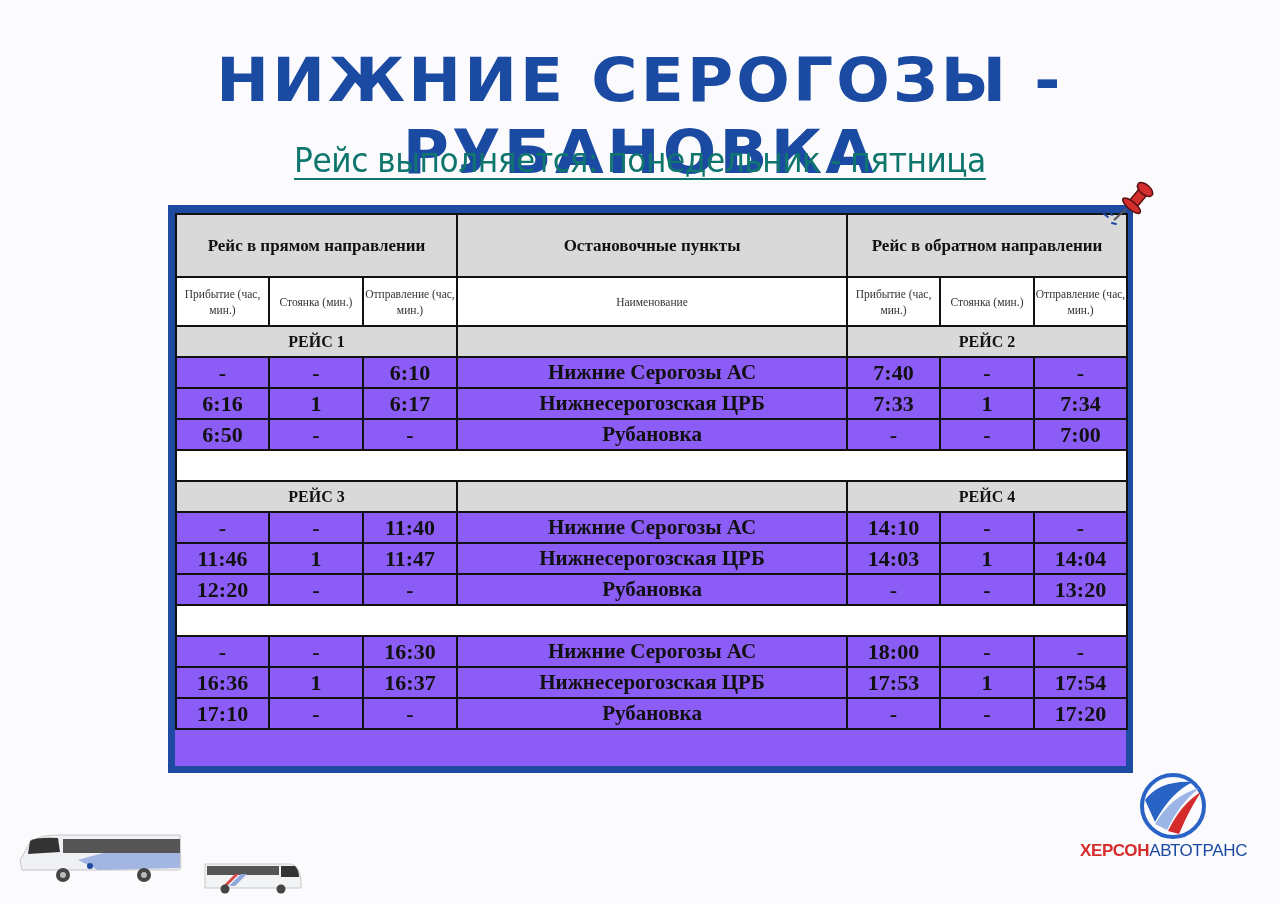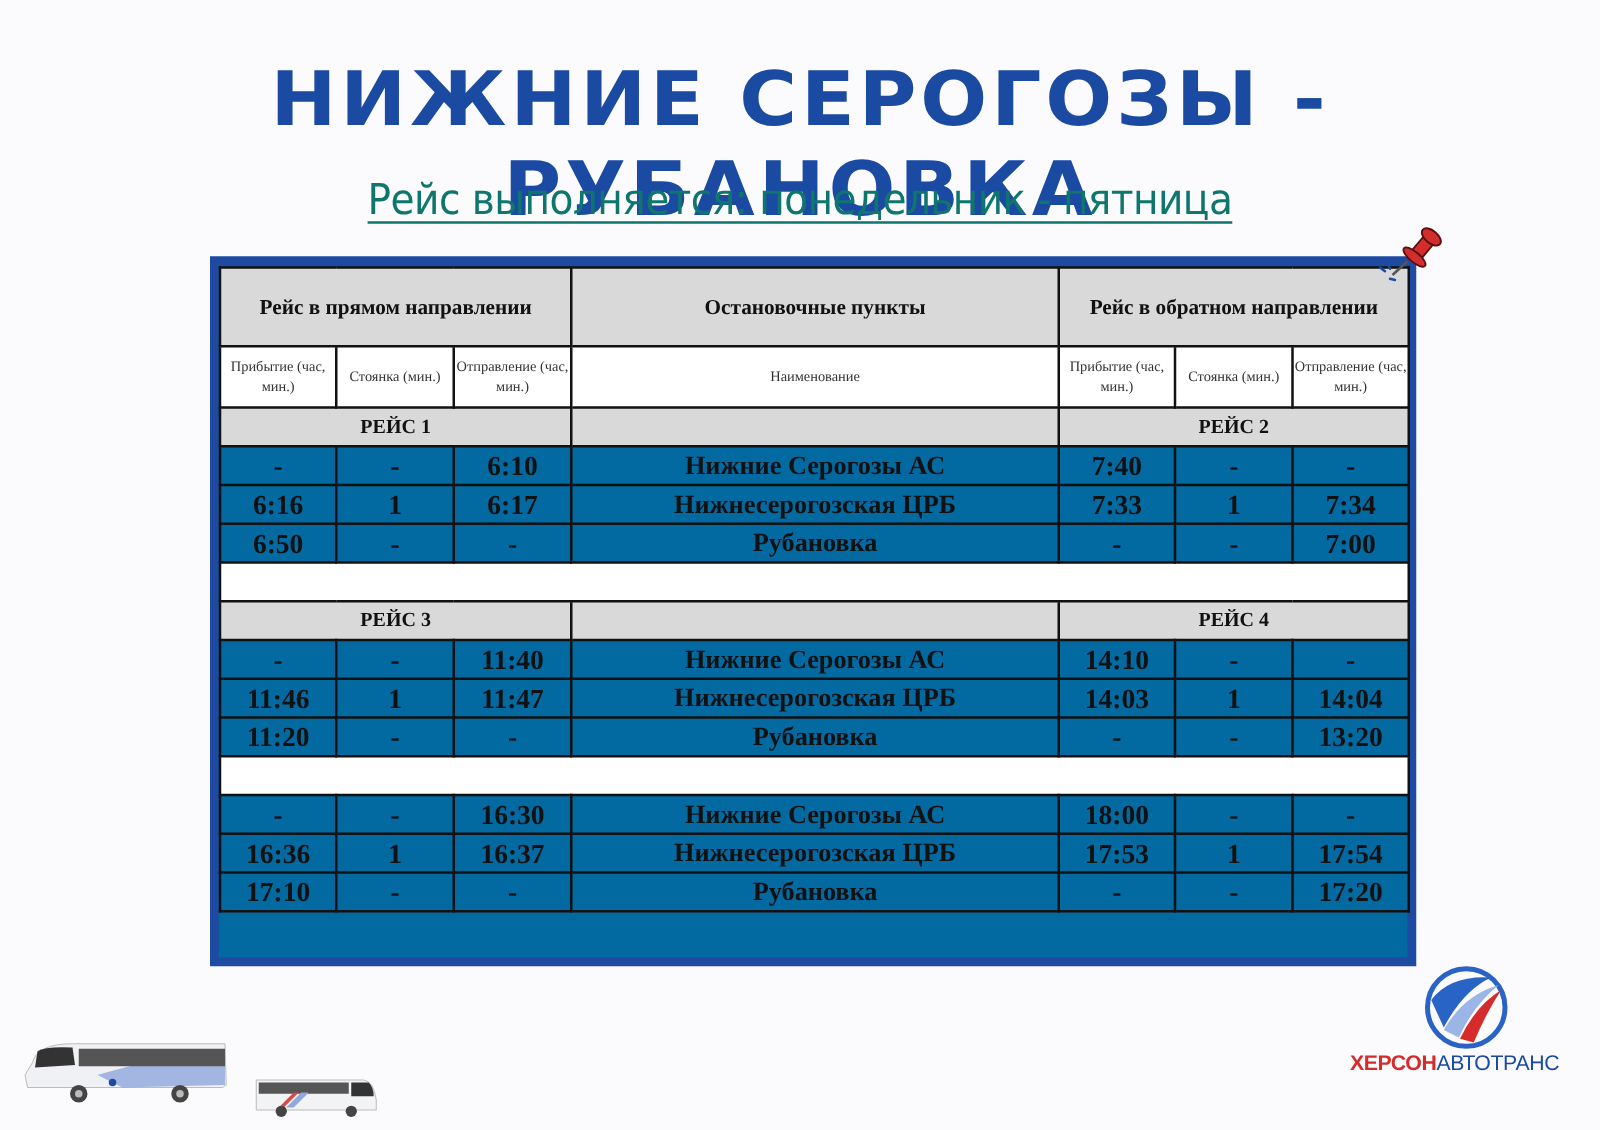--- a/index.html
+++ b/index.html
@@ -1,21 +1,21 @@
 <!DOCTYPE html>
 <html><head>
 <meta charset="utf-8">
 <style>
   html, body { margin:0; padding:0; }
   body { width:1280px; height:904px; background:#fbfbfd; position:relative; overflow:hidden; font-family:"Liberation Sans", sans-serif; }
   .title { position:absolute; left:0; top:44px; width:1280px; text-align:center; color:#1b4aa3; font-family:"DejaVu Sans", sans-serif; font-weight:bold; font-size:60px; letter-spacing:3px; line-height:72px; transform:scaleX(1.05); }
   .subtitle { position:absolute; left:0; top:138px; width:1280px; text-align:center; color:#0f766e; font-family:"DejaVu Sans", sans-serif; font-size:34px; line-height:44px; }
   .subtitle span { text-decoration:underline; text-underline-offset:6px; text-decoration-thickness:2px; letter-spacing:-0.5px; transform:scaleX(0.92); display:inline-block; }
   .frame { position:absolute; left:168px; top:205px; width:965px; height:568px; background:#1e4aa2; box-sizing:border-box; }
-  .frame-inner { position:absolute; left:7px; top:8px; width:951px; height:553px; background:#0369a1; }
+  .frame-inner { position:absolute; left:7px; top:8px; width:951px; height:553px; background:#8b5cf6; }
   table.sched { border-collapse:collapse; width:951px; table-layout:fixed; font-family:"Liberation Serif", serif; color:#111; }
   table.sched td { border:2px solid #111; text-align:center; vertical-align:middle; padding:0; }
   .h1 td { height:61px; background:#d9d9d9; font-weight:bold; font-size:17px; }
   .h2 td { height:47px; background:#fff; font-size:11.5px; color:#333; line-height:16px; }
   .trip td { height:29px; background:#d9d9d9; font-weight:bold; font-size:16px; }
   .row td { height:29px; font-weight:bold; font-size:22px; }
   .row td.stop { font-size:21px;border-radius:11px; }
   .spacer td { height:29px; background:#fff; border-left:none; border-right:none; }
   .pin { position:absolute; left:1100px; top:178px; width:60px; height:50px; }
   .buses { position:absolute; left:18px; top:830px; }
@@ -116,21 +116,21 @@
       <tr class="row">
         <td>11:46</td>
         <td>1</td>
         <td>11:47</td>
         <td class="stop">Нижнесерогозская ЦРБ</td>
         <td>14:03</td>
         <td>1</td>
         <td>14:04</td>
       </tr>
       <tr class="row">
-        <td>11:20</td>
+        <td>12:20</td>
         <td>-</td>
         <td>-</td>
         <td class="stop">Рубановка</td>
         <td>-</td>
         <td>-</td>
         <td>13:20</td>
       </tr>
       <tr class="spacer">
             <td colspan="7"></td>
           </tr>

